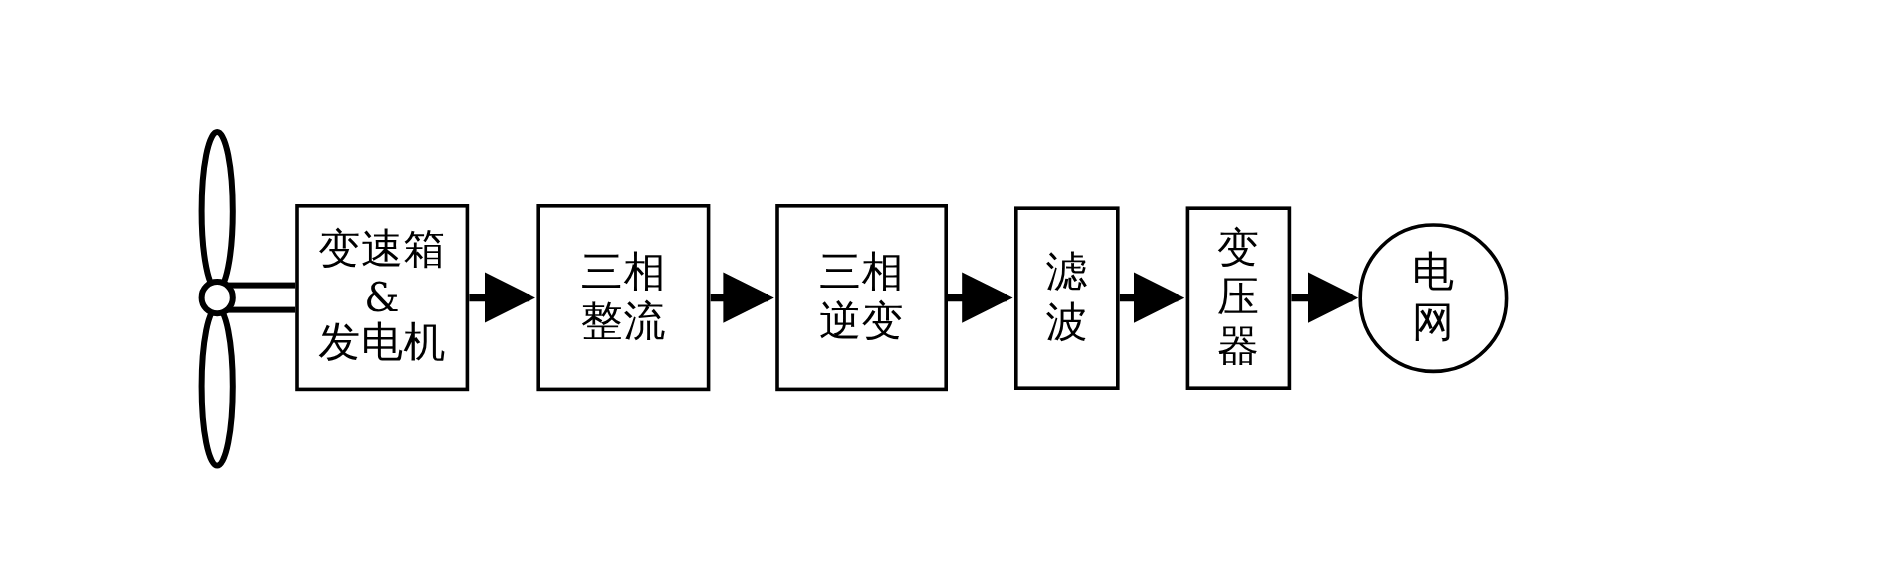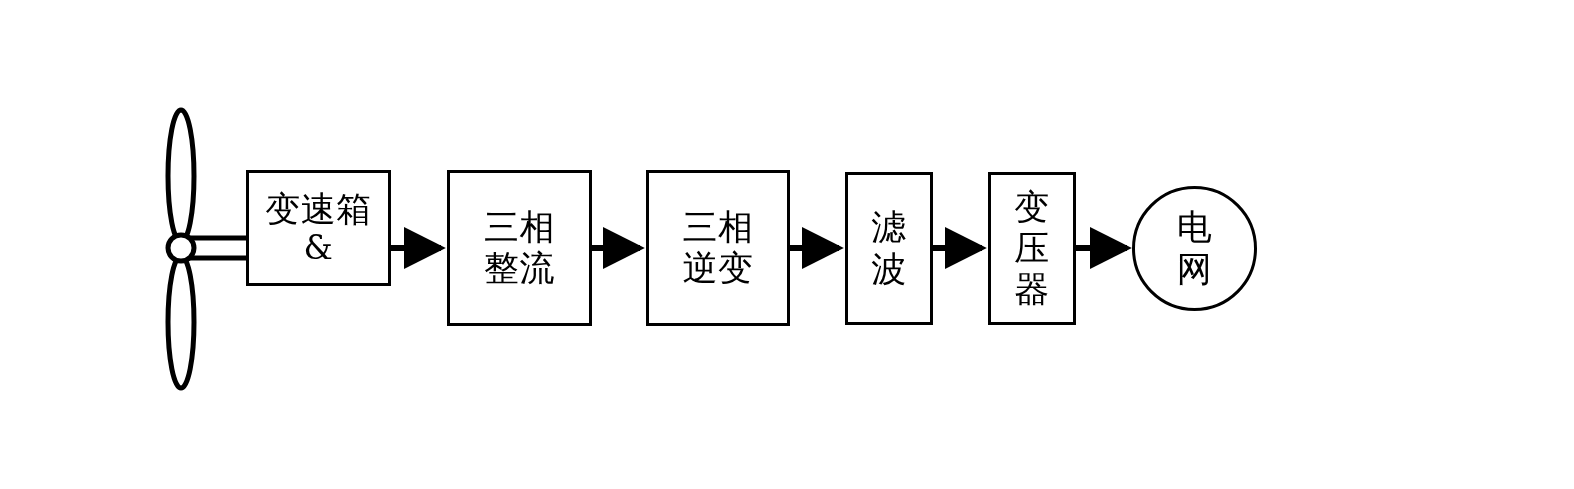--- a/index.html
+++ b/index.html
@@ -96,23 +96,24 @@
 
     <g stroke="#000000" stroke-width="6" fill="none">
       <line x1="391" y1="248" x2="441" y2="248" marker-end="url(#ah)"></line>
       <line x1="592" y1="248" x2="640" y2="248" marker-end="url(#ah)"></line>
       <line x1="790" y1="248" x2="839" y2="248" marker-end="url(#ah)"></line>
       <line x1="933" y1="248" x2="982" y2="248" marker-end="url(#ah)"></line>
       <line x1="1076" y1="248" x2="1127" y2="248" marker-end="url(#ah)"></line>
     </g>
   </svg>
 
-  <div class="node-box" style="left:246px; top:170px; width:145px; height:116px;">
+  <div class="node-box" style="left:246px; top:170px; width:145px; height:156px;">
     <div class="node-line">变速箱</div>
     <div class="node-line amp">&amp;</div>
+    <div class="node-line">发电机</div>
   </div>
 
   <div class="node-box" style="left:447px; top:170px; width:145px; height:156px;">
     <div class="node-line">三相</div>
     <div class="node-line">整流</div>
   </div>
 
   <div class="node-box" style="left:646px; top:170px; width:144px; height:156px;">
     <div class="node-line">三相</div>
     <div class="node-line">逆变</div>

